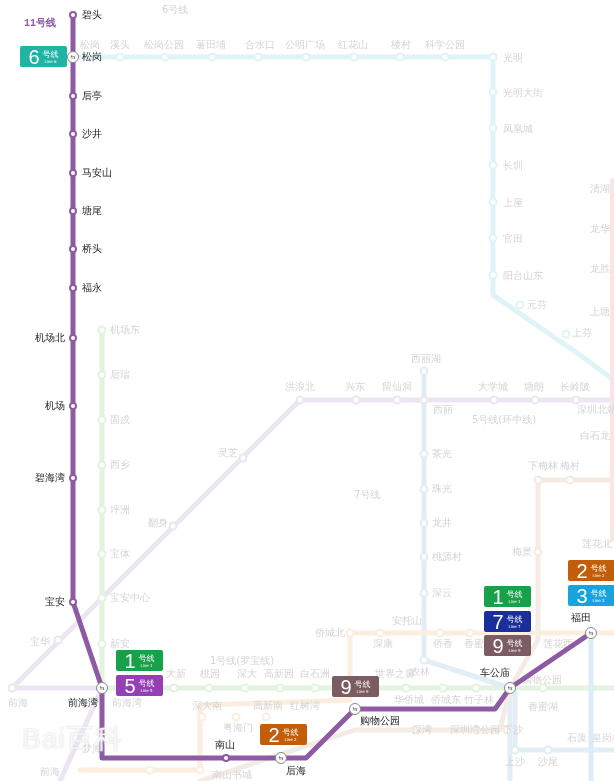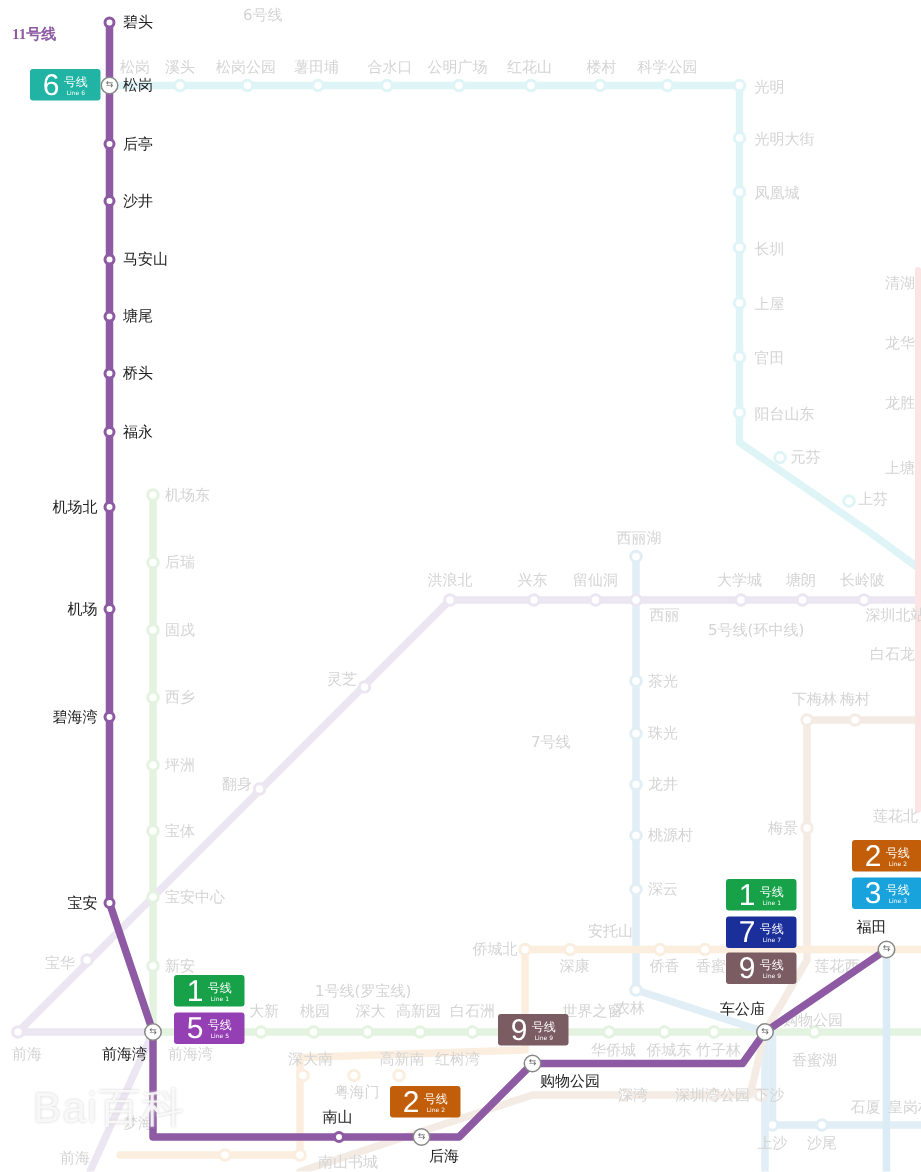--- a/index.html
+++ b/index.html
@@ -218,21 +218,21 @@
     <text class="faint-lbl" x="567" y="741">石厦</text>
     <text class="faint-lbl" x="592" y="741">皇岗村</text>
     <text class="faint-lbl" x="212" y="778">南山书城</text>
     <text class="faint-lbl" x="40" y="775">前海</text>
     <text class="faint-lbl" x="82" y="752">梦海</text>
   </g>
 
   <polyline fill="none" stroke="#8e5aa3" stroke-width="5" stroke-linejoin="round" points="73,15 73,602 102,688 102,758 281,758 306,758 355,709 495,709 510,688 591,633"></polyline>
 </svg>
 
-<div style="position:absolute;left:8px;top:16px;font-size:10px;font-weight:bold;color:#8e5aa3;font-family:Liberation Serif, serif;">11号线</div>
+<div style="position:absolute;left:24px;top:16px;font-size:10px;font-weight:bold;color:#8e5aa3;font-family:Liberation Mono, monospace;">11号线</div>
 
 <div id="stations">
     <div style="position: absolute; left: 69px; top: 11px; width: 8px; height: 8px; border-radius: 50%; background: rgb(255, 255, 255); box-sizing: border-box; border: 2px solid rgb(142, 90, 163); font-size: 6px; line-height: 5px; text-align: center; color: rgb(102, 102, 102); font-family: &quot;DejaVu Sans&quot;, sans-serif;"></div>
     <div style="position: absolute; font-size: 10px; color: rgb(34, 34, 34); white-space: nowrap; font-family: &quot;DejaVu Sans&quot;, sans-serif; left: 82px; top: 8px;">碧头</div>
     <div style="position: absolute; left: 67px; top: 51px; width: 12px; height: 12px; border-radius: 50%; background: rgb(255, 255, 255); box-sizing: border-box; border: 1.5px solid rgb(136, 136, 136); font-size: 6px; line-height: 9px; text-align: center; color: rgb(102, 102, 102); font-family: &quot;DejaVu Sans&quot;, sans-serif;">⇆</div>
     <div style="position: absolute; font-size: 10px; color: rgb(34, 34, 34); white-space: nowrap; font-family: &quot;DejaVu Sans&quot;, sans-serif; left: 82px; top: 50px;">松岗</div>
     <div style="position: absolute; left: 69px; top: 92px; width: 8px; height: 8px; border-radius: 50%; background: rgb(255, 255, 255); box-sizing: border-box; border: 2px solid rgb(142, 90, 163); font-size: 6px; line-height: 5px; text-align: center; color: rgb(102, 102, 102); font-family: &quot;DejaVu Sans&quot;, sans-serif;"></div>
     <div style="position: absolute; font-size: 10px; color: rgb(34, 34, 34); white-space: nowrap; font-family: &quot;DejaVu Sans&quot;, sans-serif; left: 82px; top: 89px;">后亭</div>
     <div style="position: absolute; left: 69px; top: 130px; width: 8px; height: 8px; border-radius: 50%; background: rgb(255, 255, 255); box-sizing: border-box; border: 2px solid rgb(142, 90, 163); font-size: 6px; line-height: 5px; text-align: center; color: rgb(102, 102, 102); font-family: &quot;DejaVu Sans&quot;, sans-serif;"></div>
     <div style="position: absolute; font-size: 10px; color: rgb(34, 34, 34); white-space: nowrap; font-family: &quot;DejaVu Sans&quot;, sans-serif; left: 82px; top: 127px;">沙井</div>

